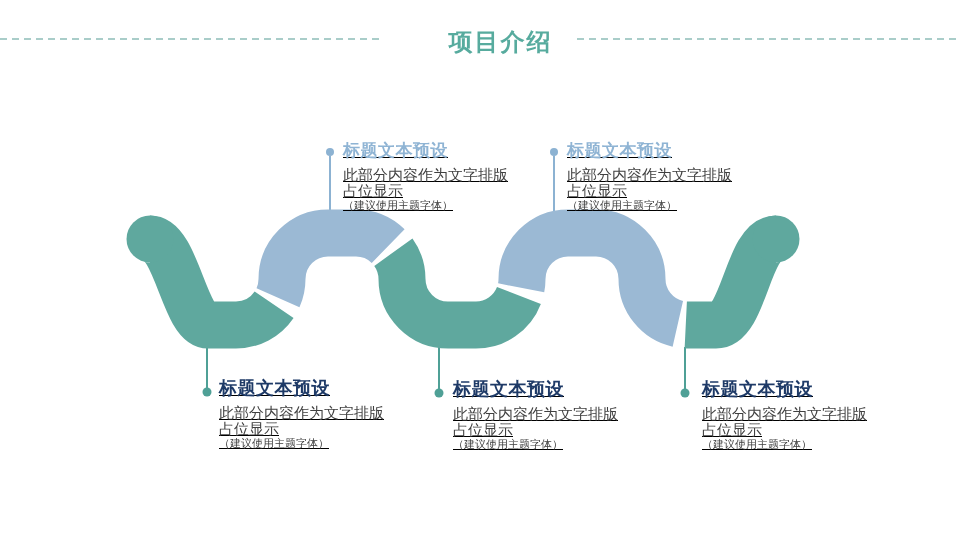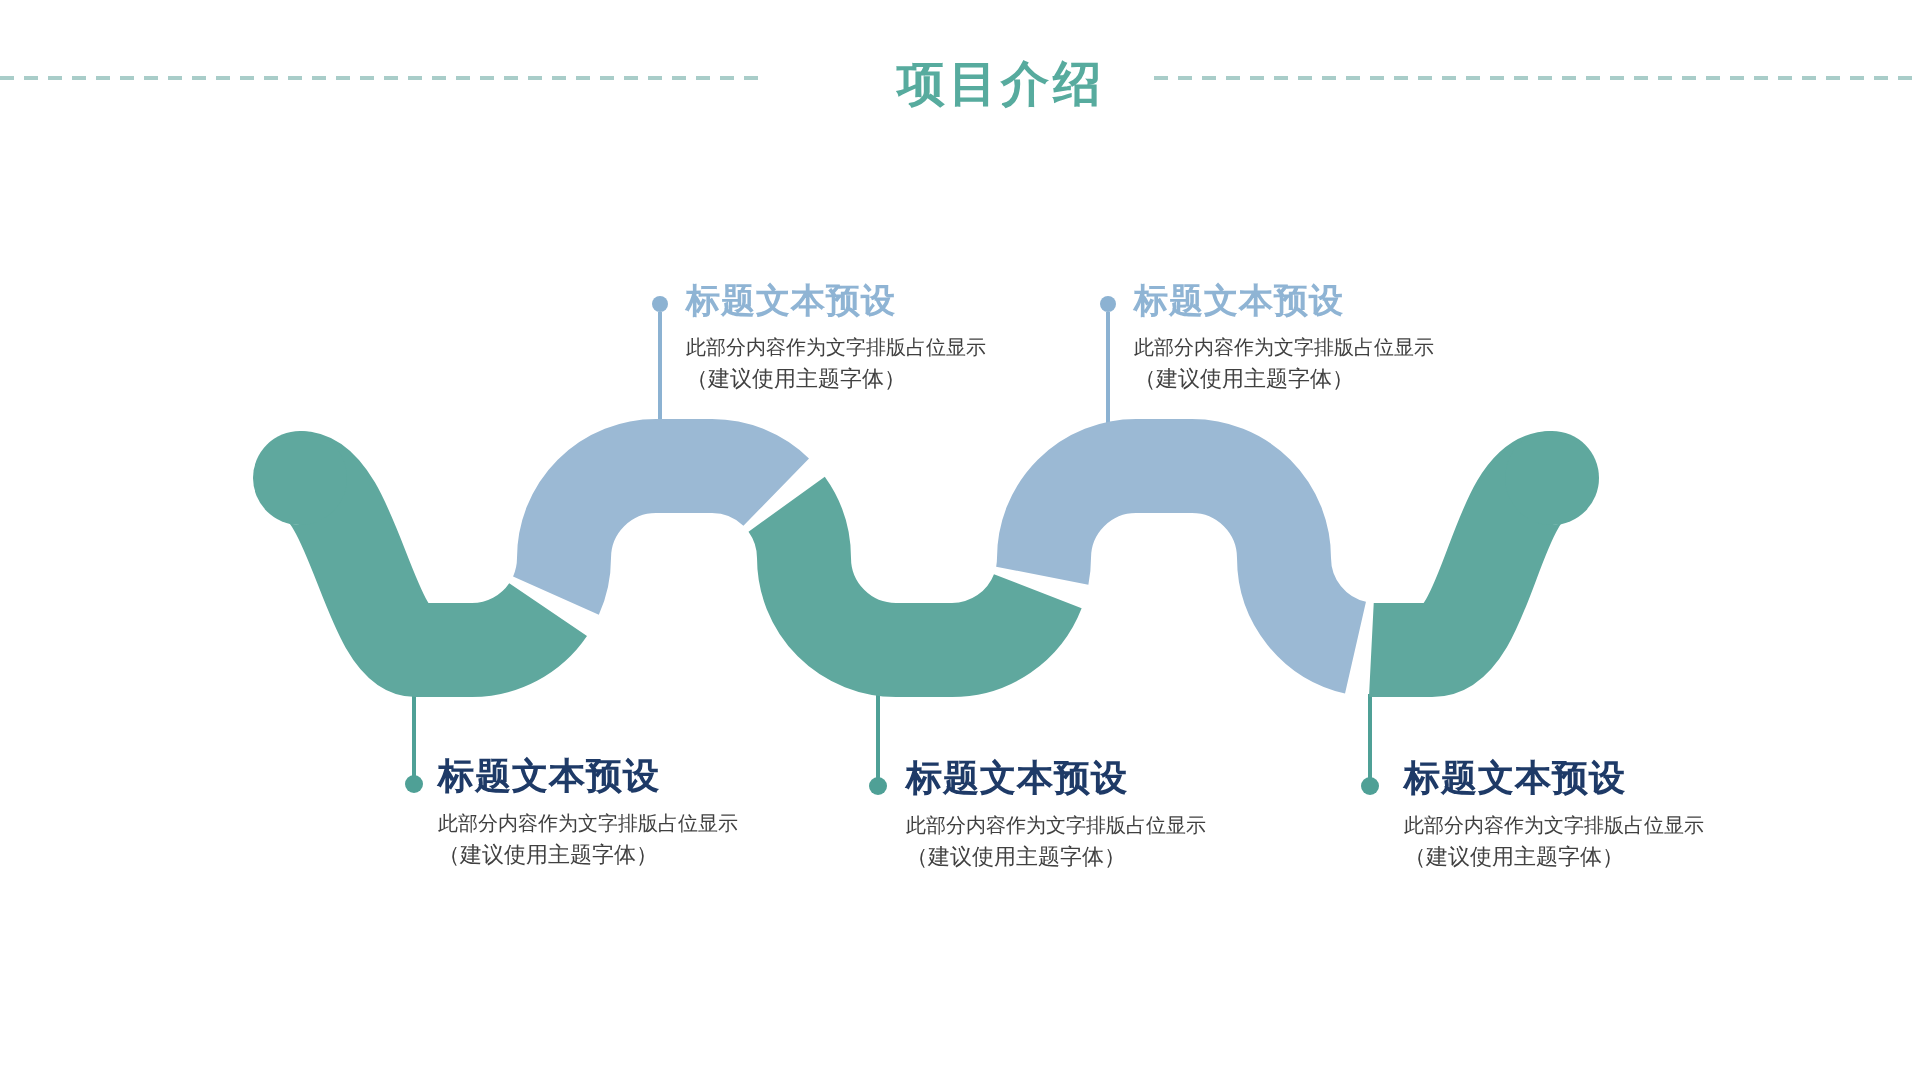--- a/index.html
+++ b/index.html
@@ -7,25 +7,25 @@
     width:960px;height:540px;position:relative;overflow:hidden;
     background:#ffffff;
     font-family:"Liberation Sans","DejaVu Sans",sans-serif;
   }
   .stage{position:absolute;inset:0;width:960px;height:540px;padding-left:41px;}
   svg.layer{position:absolute;left:0;top:0;}
   .slide-title{
     position:absolute;left:0;right:0;top:26px;text-align:center;
     font-size:24px;font-weight:bold;letter-spacing:2px;color:#57AB9E;
   }
-  .callout{position:absolute;width:190px;}
+  .callout{position:absolute;width:190px;text-decoration:underline;}
   .callout .c-title{font-weight:bold;letter-spacing:0.5px;margin:0 0 5px 0;}
   .callout.top .c-title{font-size:17px;color:#8FB4D4;}
   .callout.bottom .c-title{font-size:18px;color:#1E3A67;}
-  .callout .c-body{width:172px;font-size:10px;line-height:15.5px;color:#404040;}
+  .callout .c-body{width:172px;font-size:15px;line-height:15.5px;color:#404040;}
   .callout .c-hint{font-size:11px;line-height:15.5px;color:#404040;}
   .t1{left:343px;top:139px;}
   .t2{left:567px;top:139px;}
   .b1{left:219px;top:376px;}
   .b2{left:453px;top:377px;}
   .b3{left:702px;top:377px;}
 </style>
 </head>
 <body>
 

